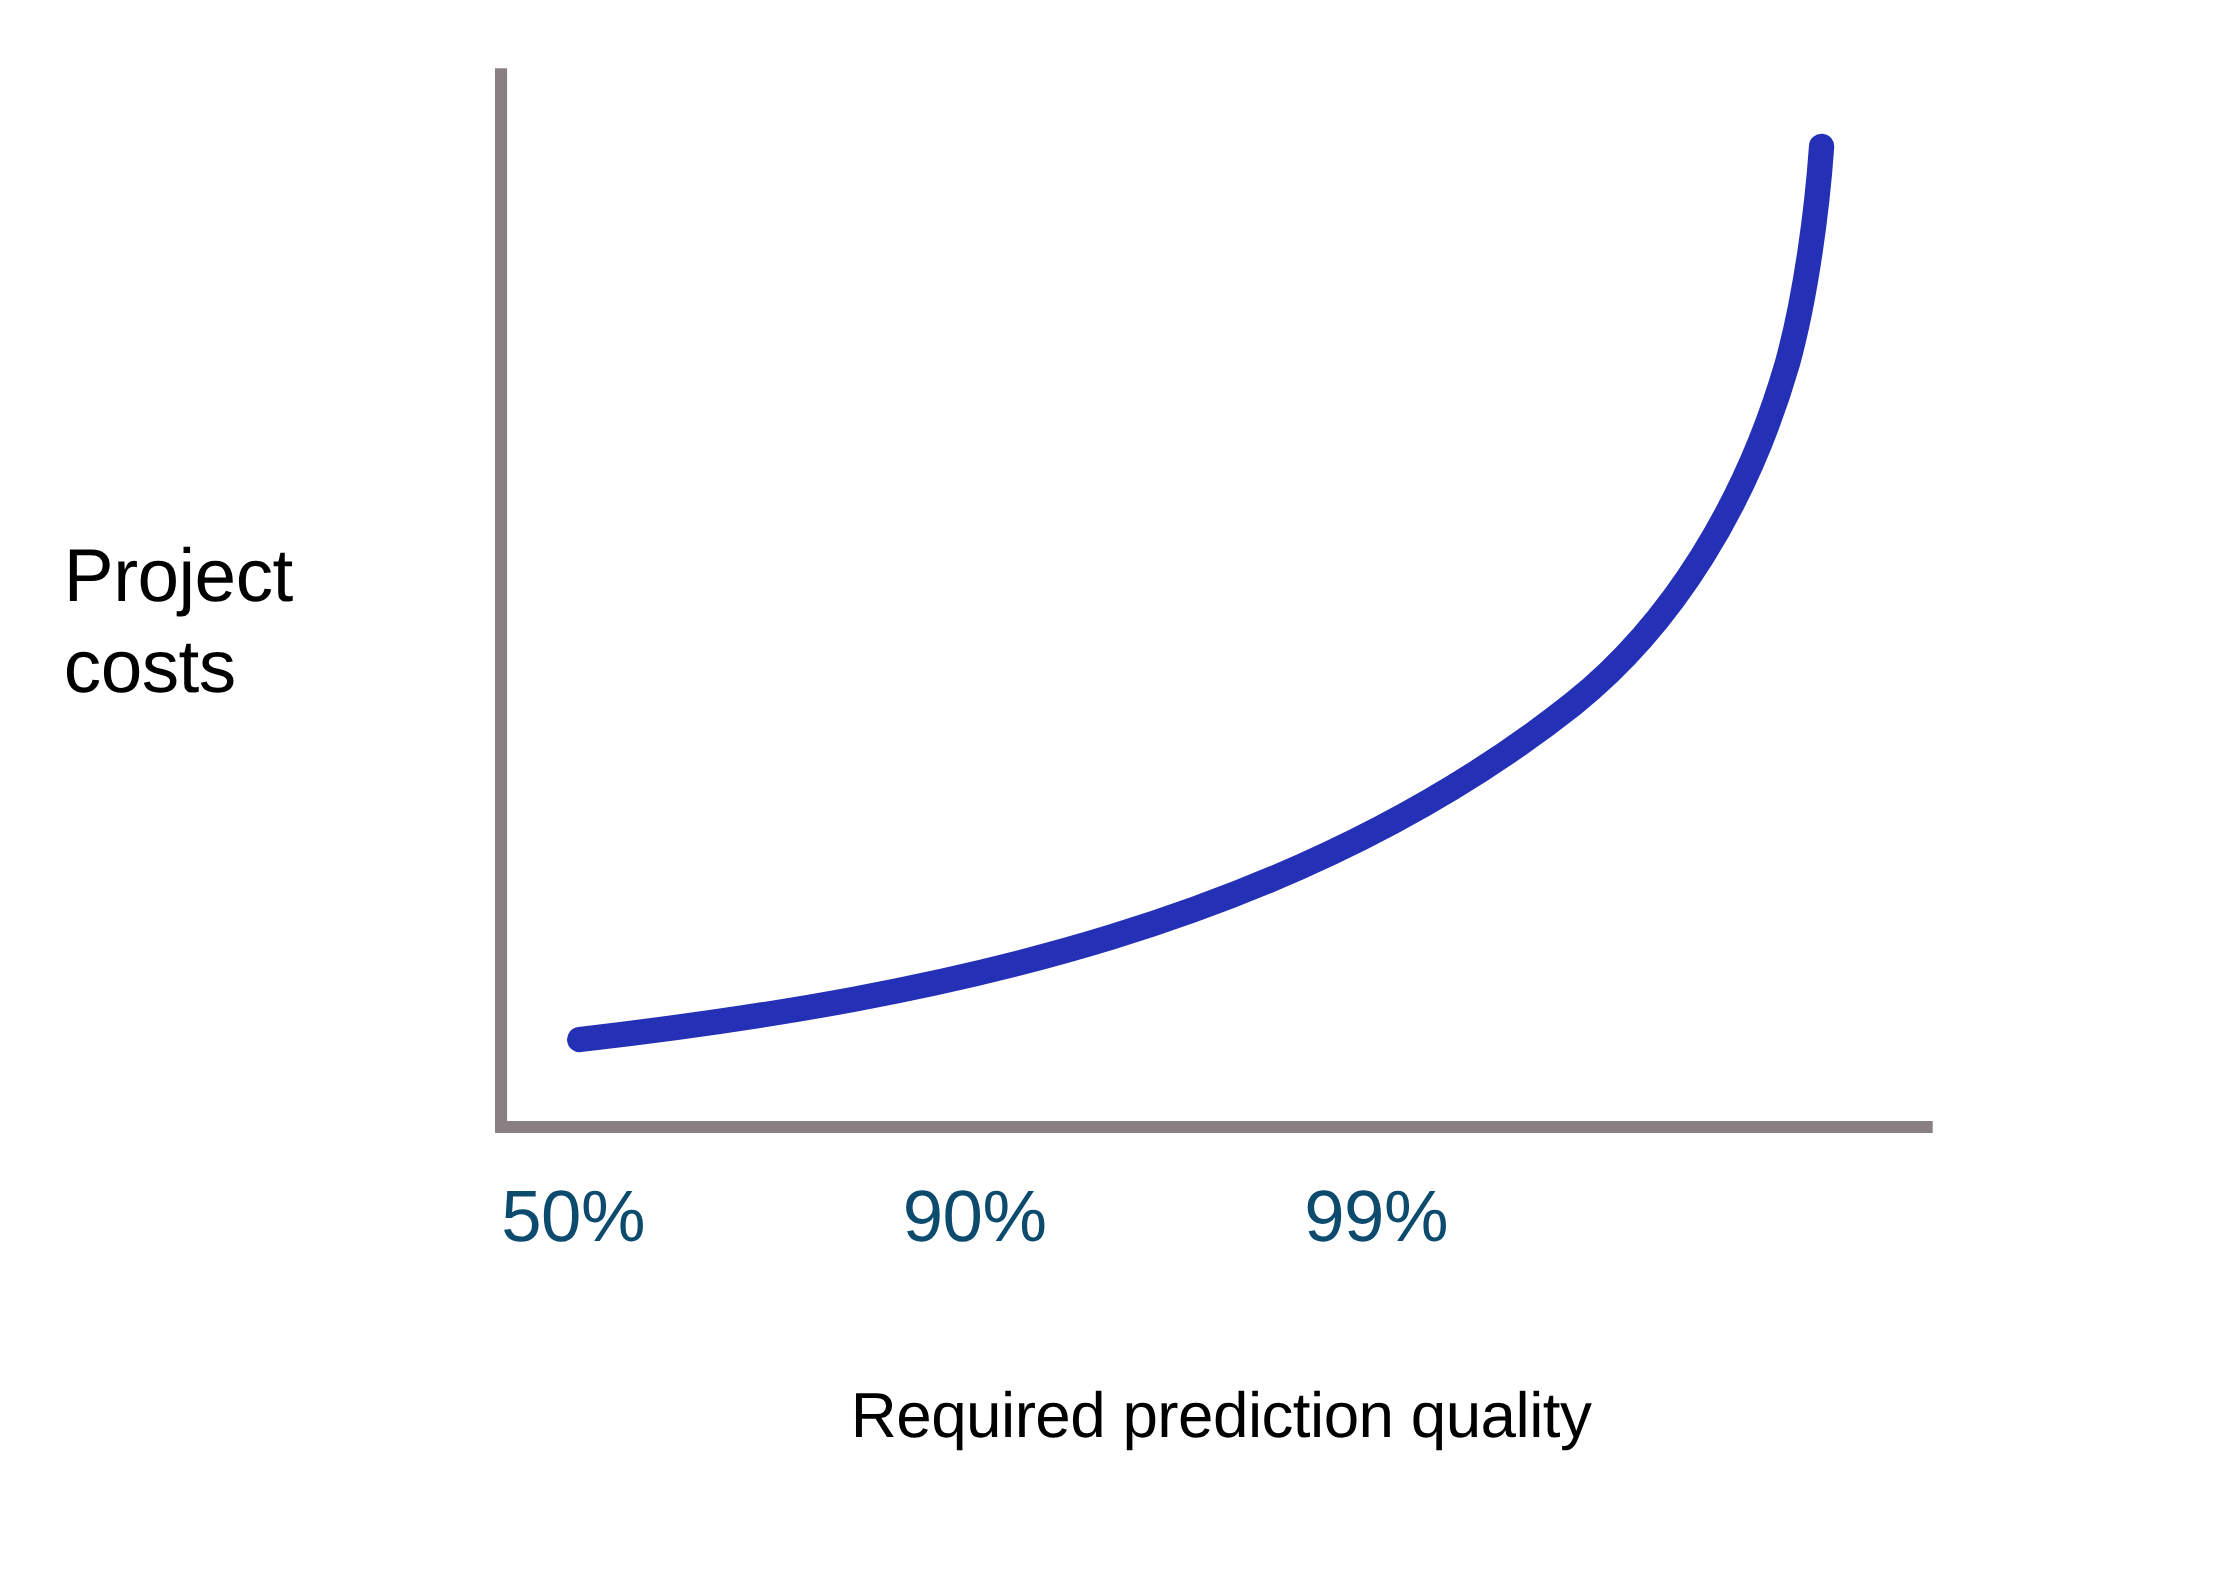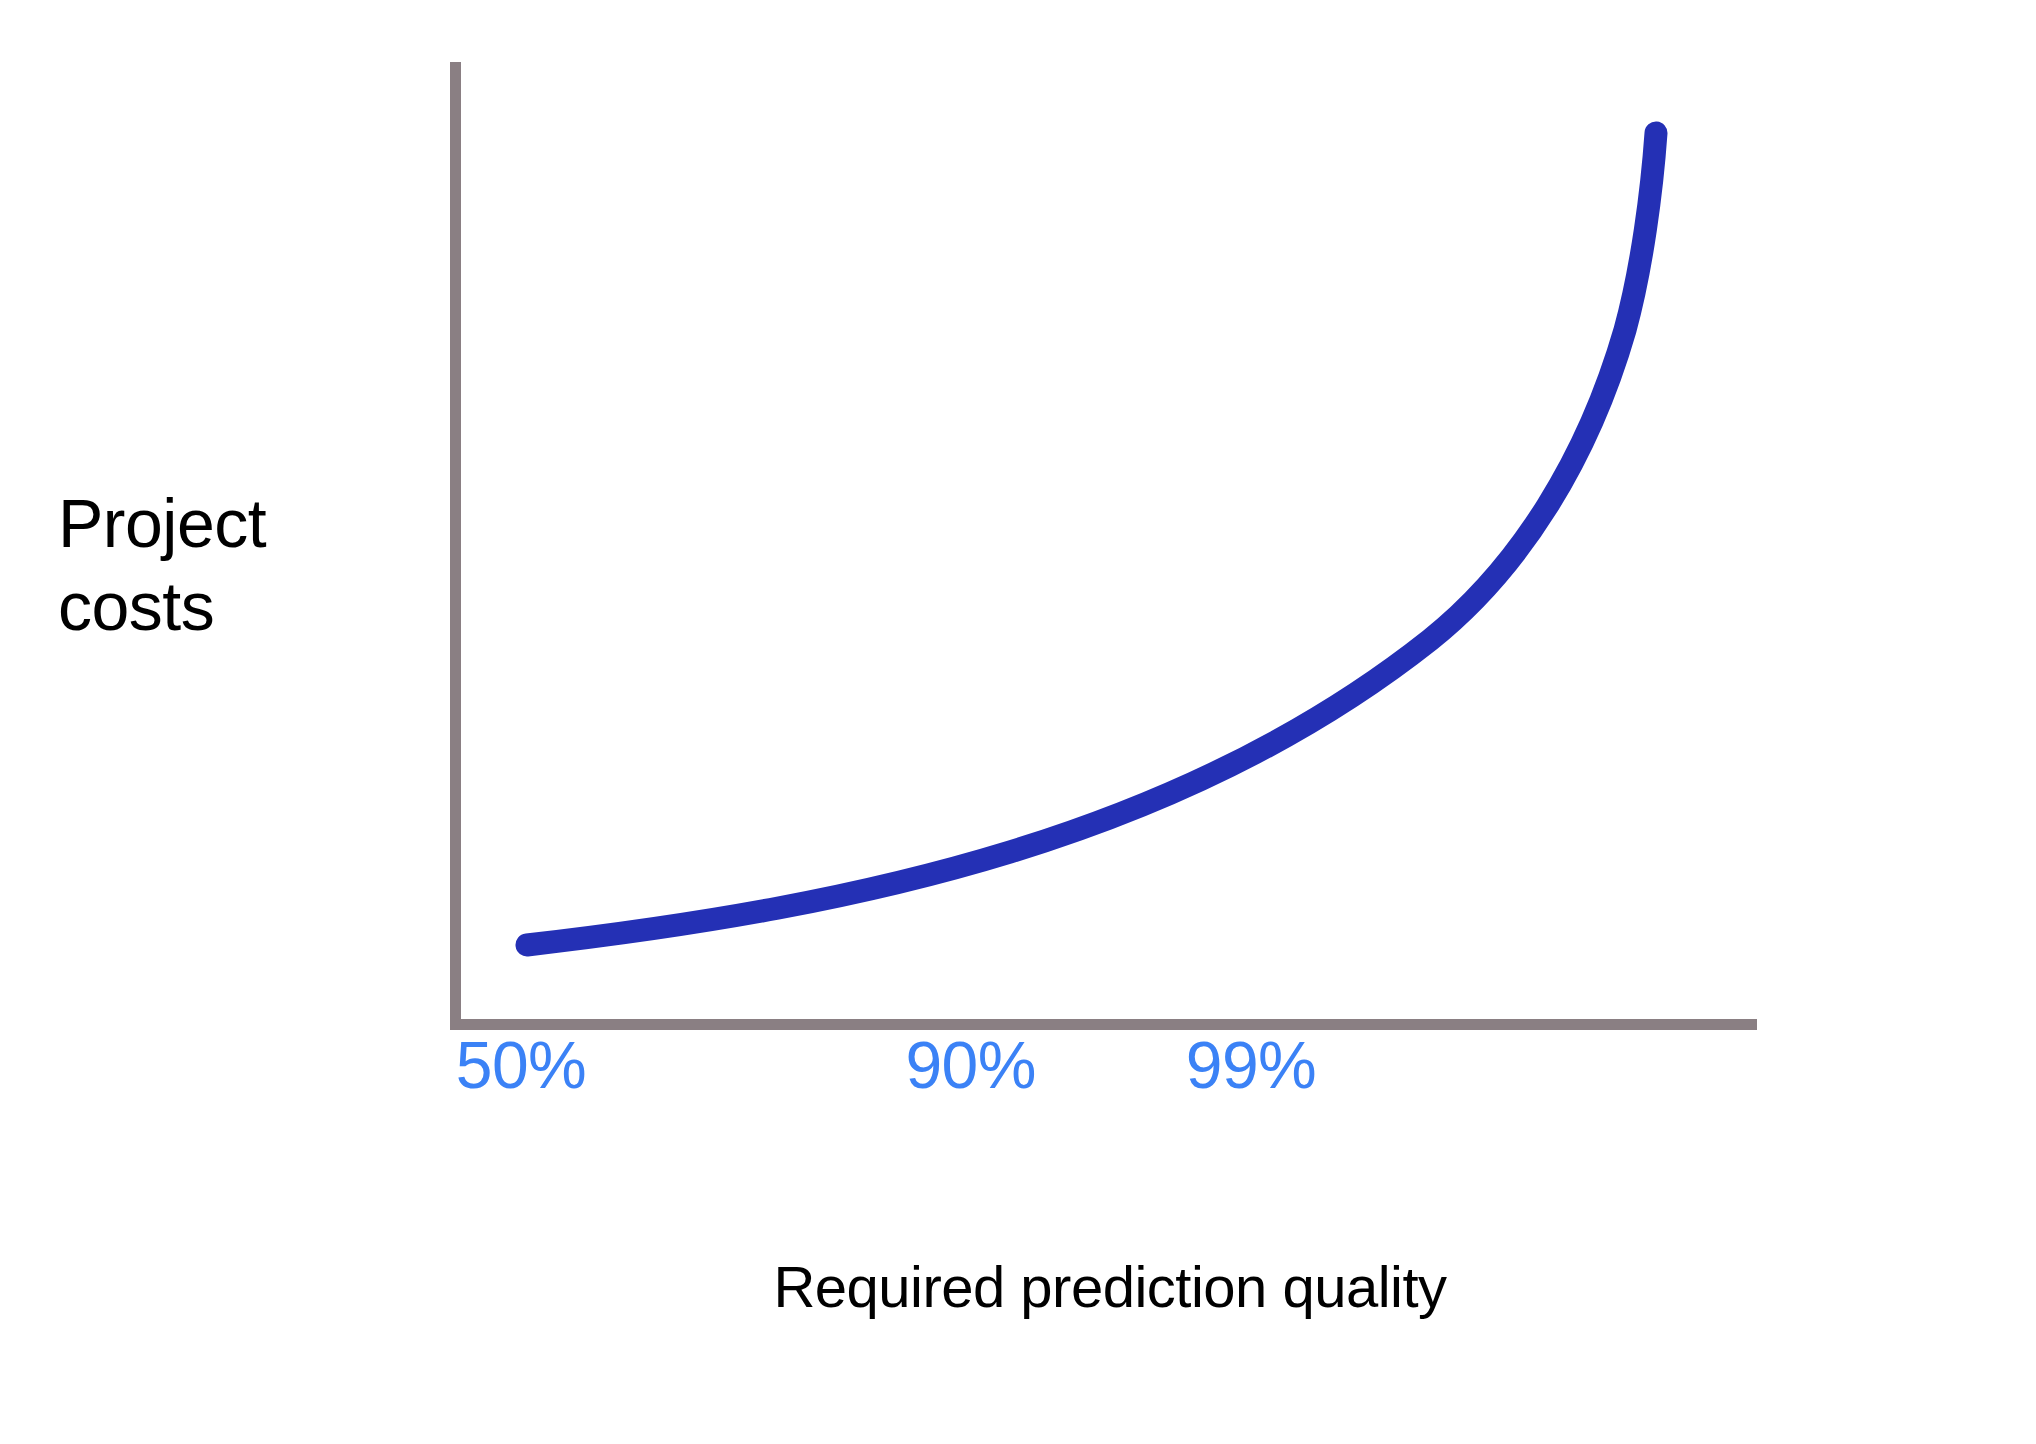--- a/index.html
+++ b/index.html
@@ -42,26 +42,26 @@
     top: 1258px;
     width: 1320px;
     font-size: 58px;
     line-height: 1.0;
     color: #000000;
     text-align: center;
     letter-spacing: -0.5px;
   }
   .tick-label {
     position: absolute;
-    top: 1032px;
+    top: 1072px;
     width: 300px;
     margin-left: -150px;
     font-size: 66px;
     line-height: 1.0;
-    color: #3b82f6;
+    color: #0c4a6e;
     text-align: center;
     letter-spacing: -0.5px;
   }
 </style>
 </head>
 <body>
 
 <div id="stage">
 
   <svg class="chart-svg" viewBox="0 0 2036 1444" aria-hidden="true">
@@ -74,18 +74,18 @@
              C 700 925, 860 898, 1010 852
              C 1170 803, 1310 735, 1430 640
              C 1520 568, 1588 458, 1625 330
              C 1642 268, 1652 190, 1656 133" fill="none" stroke="#2430B5" stroke-width="23" stroke-linecap="round" stroke-linejoin="round"></path>
   </svg>
 
   <div class="axis-title-y">Project
 costs</div>
 
   <div class="tick-label" style="left:521px;">50%</div>
-  <div class="tick-label" style="left:886px;text-align:right;">90%</div>
+  <div class="tick-label" style="left:886px;">90%</div>
   <div class="tick-label" style="left:1251px;">99%</div>
 
   <div class="axis-title-x">Required prediction quality</div>
 
 </div>
 
 </body></html>

